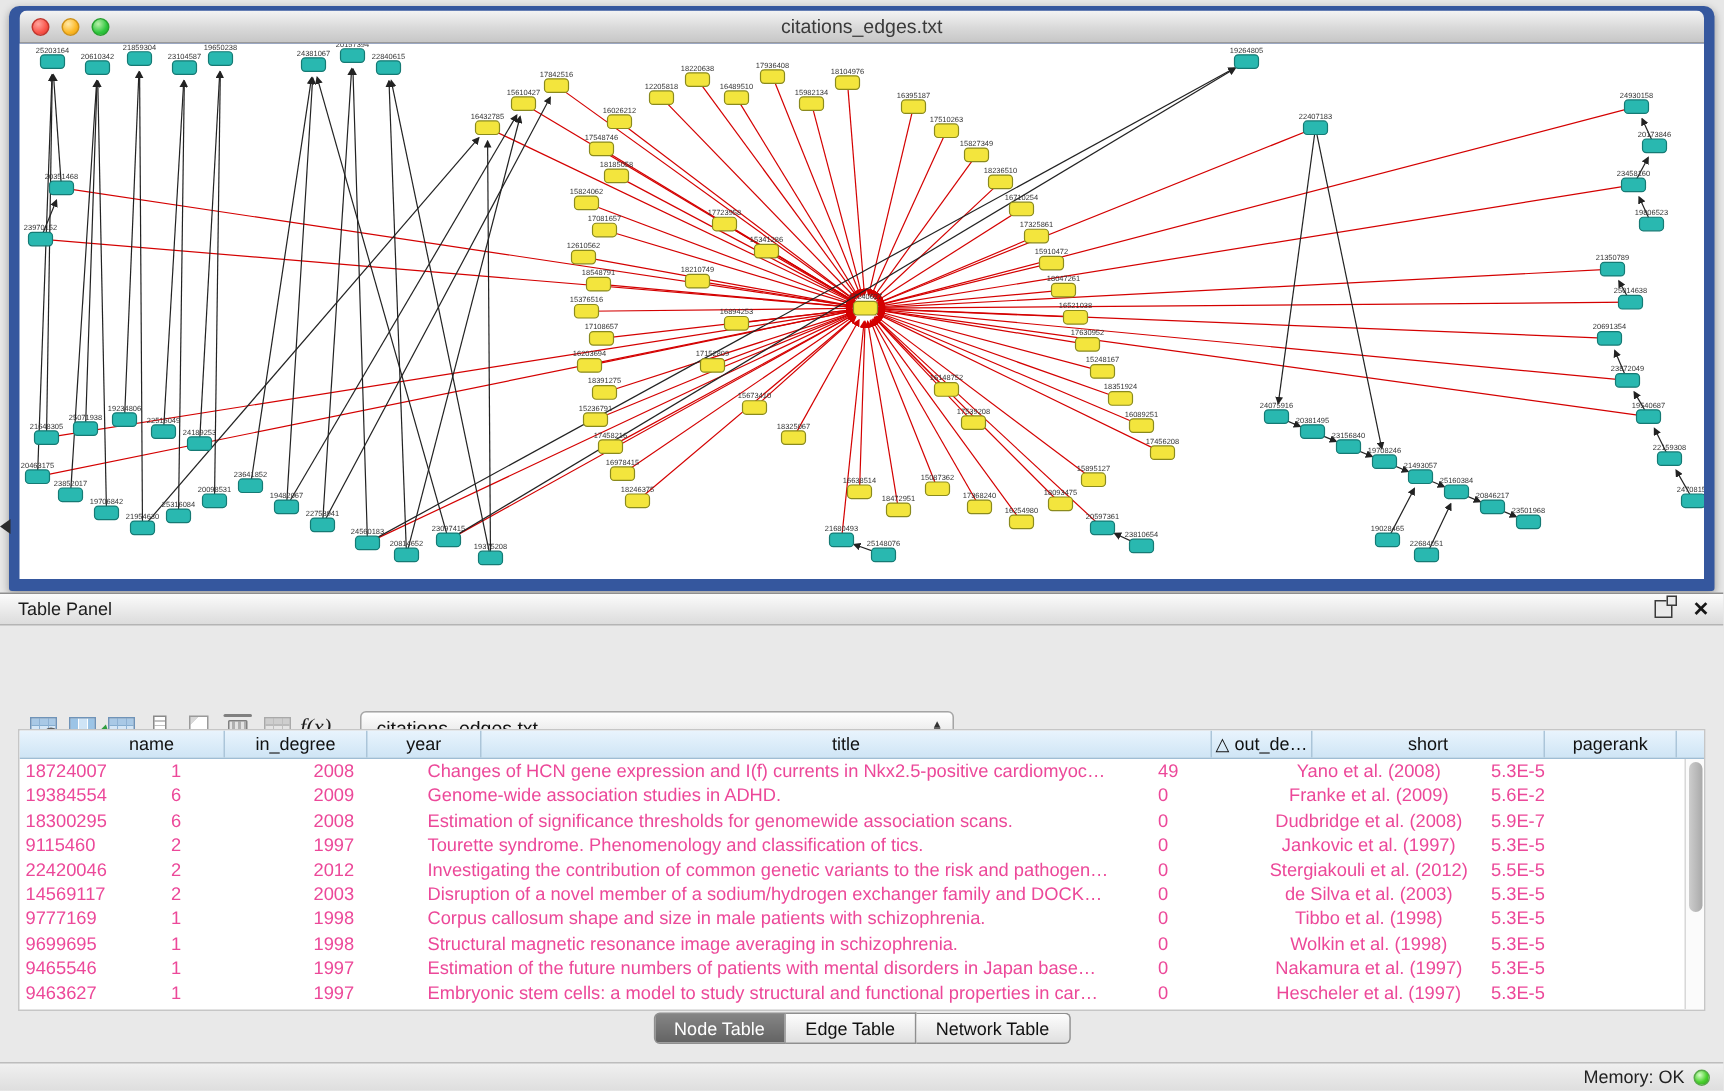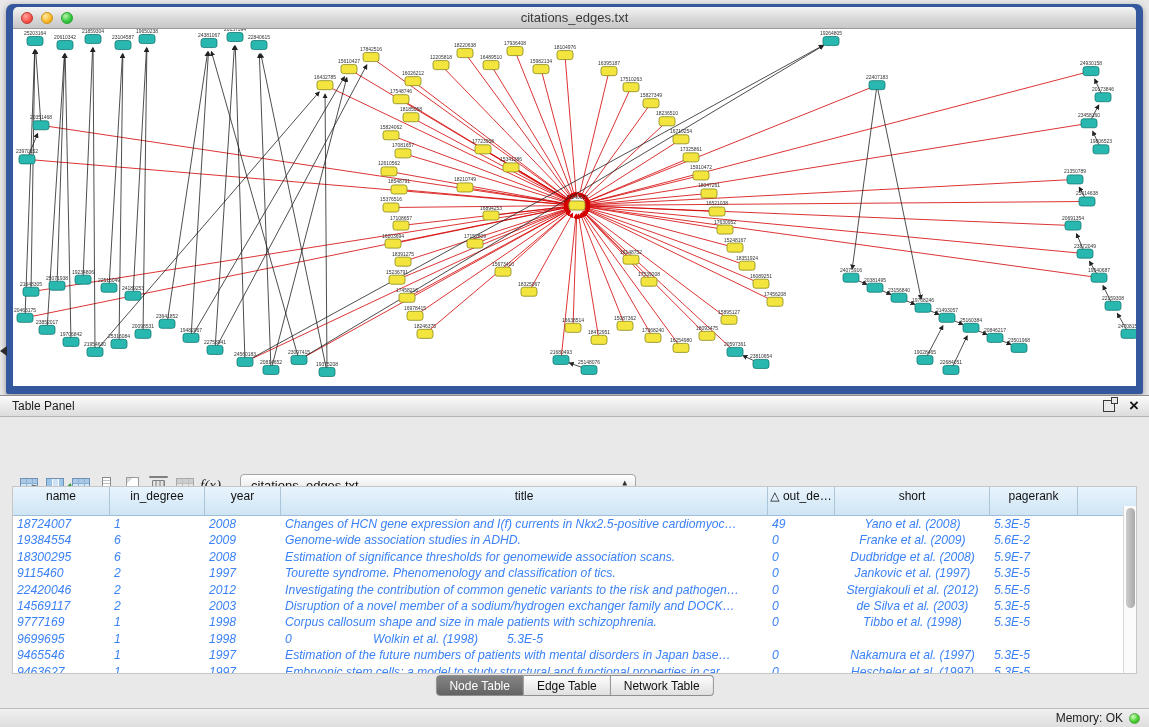--- a/index.html
+++ b/index.html
@@ -50,24 +50,24 @@
   .delete-rows-icon::before{content:"";position:absolute;top:3px;left:3px;width:19px;height:2px;background:#808080;border-radius:1px;}
   .delete-table-icon .g{filter:grayscale(1);opacity:.7;}
   .function-builder-icon .g{font-family:"Liberation Serif",serif;font-style:italic;font-size:15px;color:#1a1a1a;}
 
   .dropdown{margin-left:16px;width:396px;height:23px;border:1px solid #a5a5a5;border-radius:4px;background:linear-gradient(#ffffff,#ededed 55%,#dcdcdc);display:flex;align-items:center;padding:0 8px 0 10px;font-size:13px;color:#111;}
   .dd-value{flex:1;overflow:hidden;white-space:nowrap;}
   .updown{display:flex;flex-direction:column;align-items:center;color:#333;}
   .updown i{font-style:normal;font-size:9px;line-height:5.5px;}
 
   .tp-table{position:absolute;left:12px;top:90px;width:1125px;height:188px;background:#ffffff;border:1px solid #c6c6c6;overflow:hidden;}
-  .thead{display:flex;height:29px;background:linear-gradient(#e9f4fd,#cfe5f5);border-bottom:1px solid #9fbdd4;}
+  .thead{display:flex;height:19px;background:linear-gradient(#e9f4fd,#cfe5f5);border-bottom:1px solid #9fbdd4;padding-left:40px;}
   .hcell{font-size:12px;color:#111;text-align:center;line-height:18px;border-right:1px solid #abc5d9;overflow:hidden;white-space:nowrap;}
   .hcell.cf{flex:1;border-right:none;}
-  .trow{display:flex;height:16.4px;line-height:16.4px;font-size:12.2px;color:#3b82f6;font-style:italic;}
+  .trow{display:flex;height:16.4px;line-height:16.4px;font-size:12.2px;color:#ec4899;}
   .tcell{padding:0 4px;overflow:hidden;white-space:nowrap;}
   .c0{width:97px;}.c1{width:95px;}.c2{width:76px;}.c3{width:487px;}.c4{width:67px;}.c5{width:155px;}.c6{width:88px;}
   .tcell.c5{text-align:center;}
   .tcell.cf,.trow .cf{flex:1;}
   .vscroll{position:absolute;top:19px;right:0;width:13px;bottom:0;border-left:1px solid #d8d8d8;background:#fbfbfb;}
   .vscroll .thumb{position:absolute;left:2px;top:2px;width:9px;height:100px;background:linear-gradient(to right,#cdcdcd,#a9a9a9);border-radius:5px;}
 
   .tp-tabs{position:absolute;top:279px;left:50%;transform:translateX(-50%);display:flex;}
   .tab{height:21px;line-height:20px;padding:0 13px;font-size:12px;color:#111;background:linear-gradient(#fdfdfd,#e0e0e0);border:1px solid #8f8f8f;border-left:none;}
   .tab:first-child{border-left:1px solid #8f8f8f;border-radius:4px 0 0 4px;}
@@ -790,20 +790,21 @@
           <div class="tcell c3">Corpus callosum shape and size in male patients with schizophrenia.</div>
           <div class="tcell c4">0</div>
           <div class="tcell c5">Tibbo et al. (1998)</div>
           <div class="tcell c6">5.3E-5</div>
           <div class="tcell cf"></div>
         </div>
         <div class="trow">
           <div class="tcell c0">9699695</div>
           <div class="tcell c1">1</div>
           <div class="tcell c2">1998</div>
+          <div class="tcell c3">Structural magnetic resonance image averaging in schizophrenia.</div>
           <div class="tcell c4">0</div>
           <div class="tcell c5">Wolkin et al. (1998)</div>
           <div class="tcell c6">5.3E-5</div>
           <div class="tcell cf"></div>
         </div>
         <div class="trow">
           <div class="tcell c0">9465546</div>
           <div class="tcell c1">1</div>
           <div class="tcell c2">1997</div>
           <div class="tcell c3">Estimation of the future numbers of patients with mental disorders in Japan base…</div>

